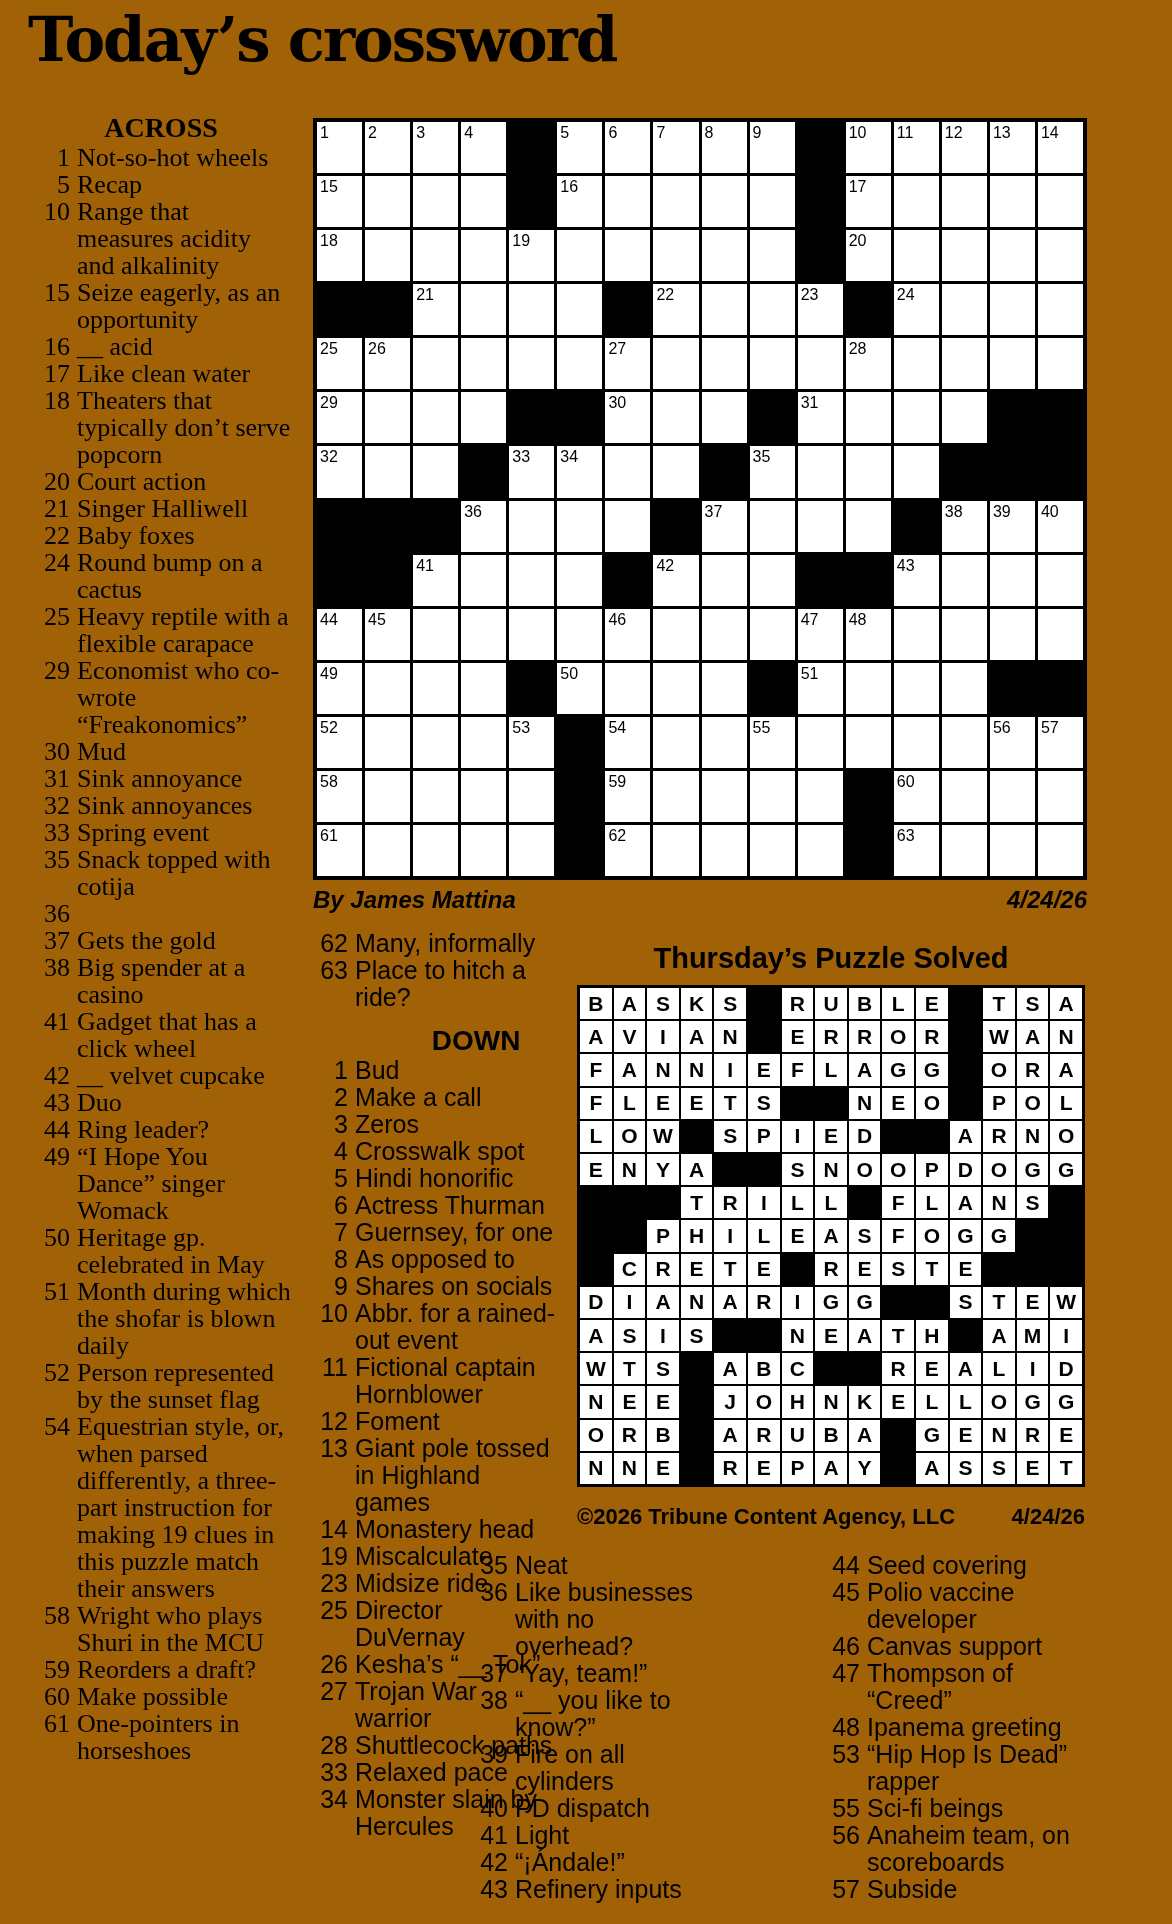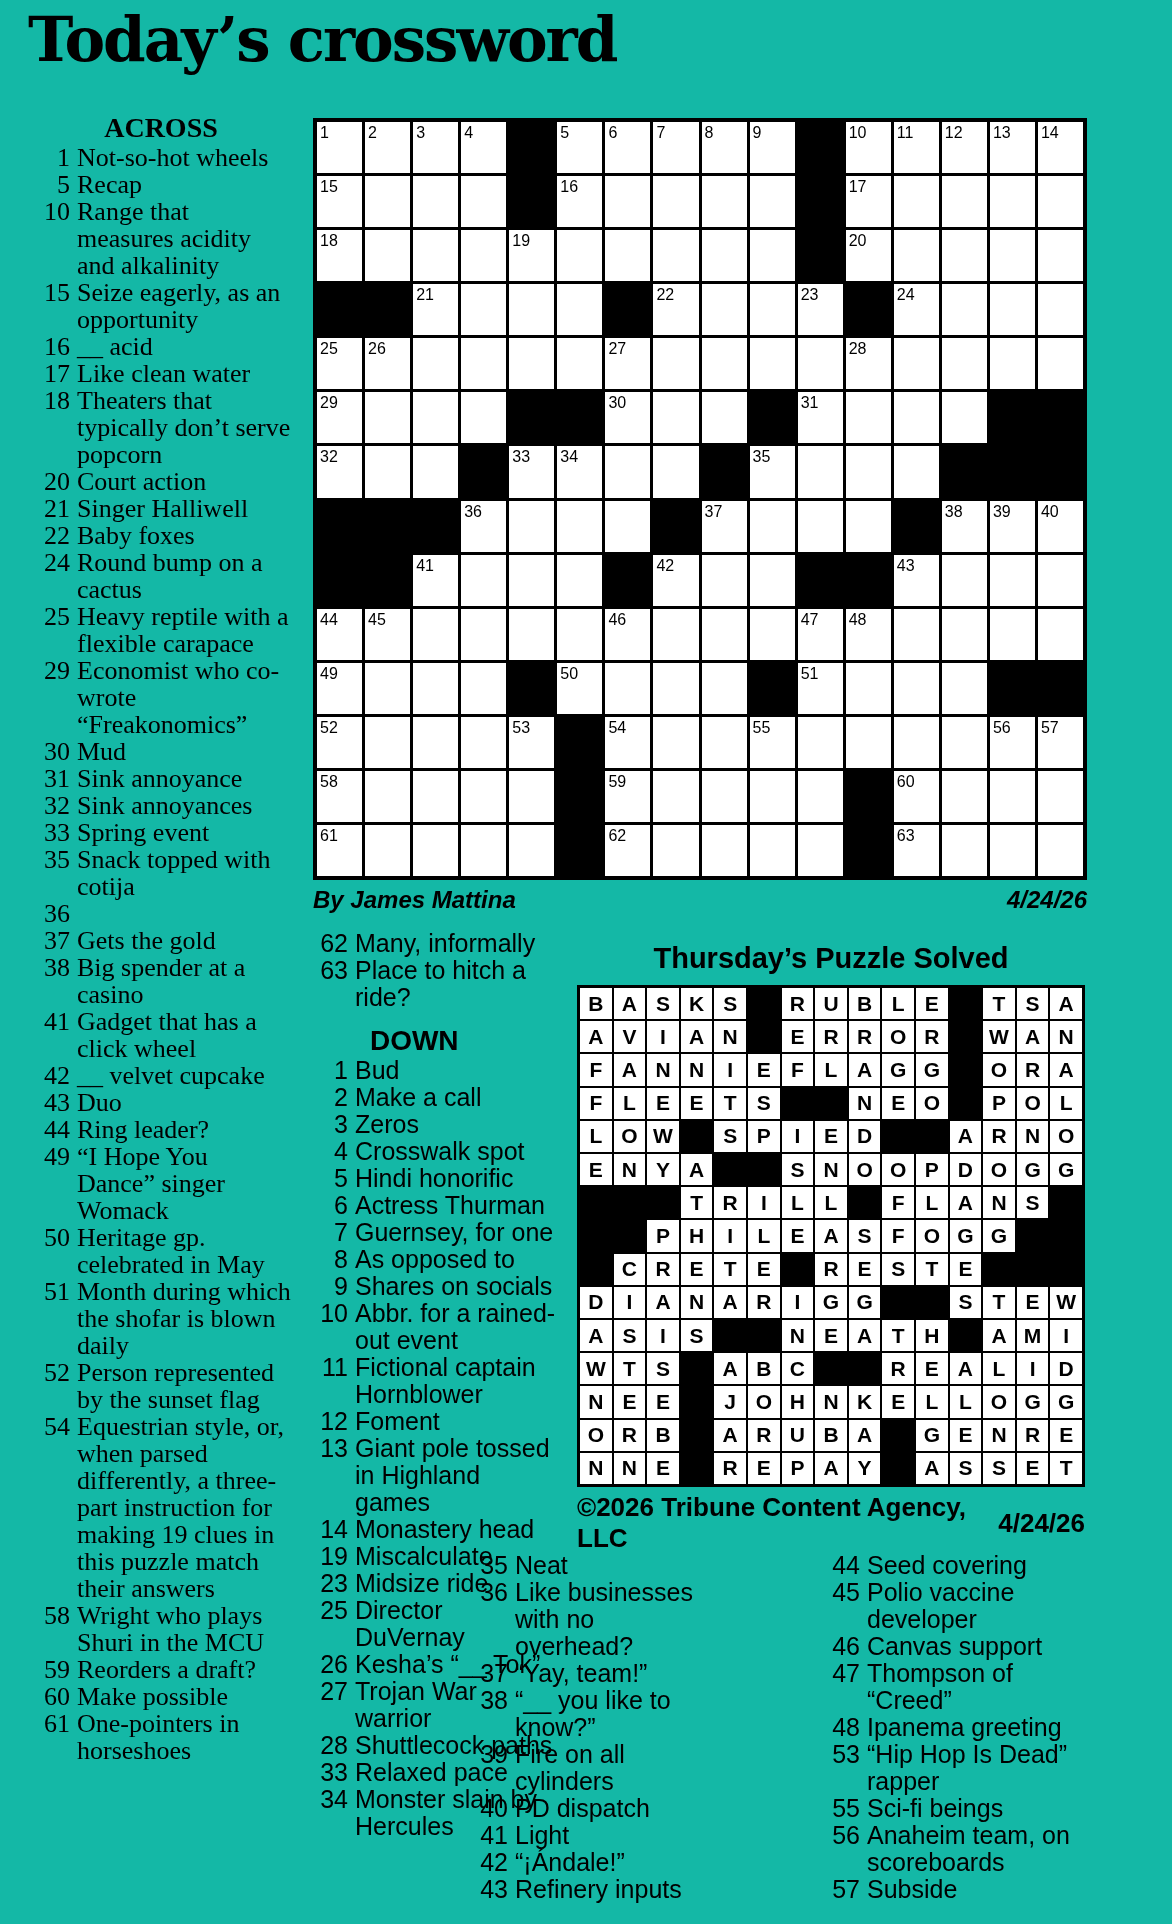--- a/index.html
+++ b/index.html
@@ -1,46 +1,46 @@
 <!DOCTYPE html>
 <html><head>
 <meta charset="utf-8">
 <style>
   html,body{margin:0;padding:0;background:#fff;}
-  .page{position:relative;width:1172px;height:1924px;background:#14b8a6;color:#000;
+  .page{position:relative;width:1172px;height:1924px;background:#a16207;color:#000;
         font-family:"Liberation Sans",sans-serif;overflow:hidden;}
   .title{position:absolute;left:28px;top:4px;font-family:"DejaVu Serif",serif;
          font-weight:bold;font-size:61px;letter-spacing:-2px;}
   .clue-col{position:absolute;}
   #col-left{left:30px;top:112px;width:262px;font-family:Liberation Serif, serif;}
   #col-mid{left:308px;top:930px;width:250px;}
   #col-bmid{left:468px;top:1552px;width:242px;}
   #col-bright{left:820px;top:1552px;width:250px;}
   .sec-header{font-weight:bold;font-size:28px;line-height:32px;text-align:center;}
-  #col-mid .sec-header{margin-top:14px;width:85%;}
+  #col-mid .sec-header{margin-top:14px;width:85%;text-align:right;}
   .clue{display:flex;align-items:flex-start;}
   .clue .n{flex:0 0 40px;text-align:right;padding-right:7px;font-size:26px;line-height:27px;}
   .clue .t{flex:1;font-size:26px;line-height:27px;}
   #col-mid .clue .n,#col-bmid .clue .n,#col-bright .clue .n{font-size:25px;}
   #col-mid .clue .t,#col-bmid .clue .t,#col-bright .clue .t{font-size:25px;}
   .grid{display:grid;gap:3px;background:#000;border:4px solid #000;box-sizing:border-box;}
   #grid-main{position:absolute;left:313px;top:118px;width:774px;height:762px;}
   .cell{background:#fff;position:relative;}
   .cell.black{background:#000;}
   .cell .num{position:absolute;top:1px;left:3px;font-size:16px;line-height:19px;}
   #byline-row{position:absolute;left:313px;top:886px;width:774px;display:flex;
               justify-content:space-between;font-weight:bold;font-size:24px;font-style:italic;}
   #solved{position:absolute;left:577px;top:942px;width:508px;}
   #solved-title{font-weight:bold;font-size:29px;text-align:center;margin-bottom:10px;}
   #grid-solved{width:100%;height:502px;gap:2px;border:3px solid #000;}
   .scell{background:#fff;display:flex;align-items:center;justify-content:center;
          font-weight:bold;font-size:21px;}
   .scell.black{background:#000;}
   #copyright-row{display:flex;justify-content:space-between;font-weight:bold;
-                 font-size:26px;margin-top:5px;align-items:center;}
+                 font-size:22px;margin-top:17px;}
 </style>
 </head>
 <body>
 
 <div class="page">
 
   <div class="title">Today’s crossword</div>
 
   <div class="clue-col" id="col-left">
     <div class="sec-header">ACROSS</div>

